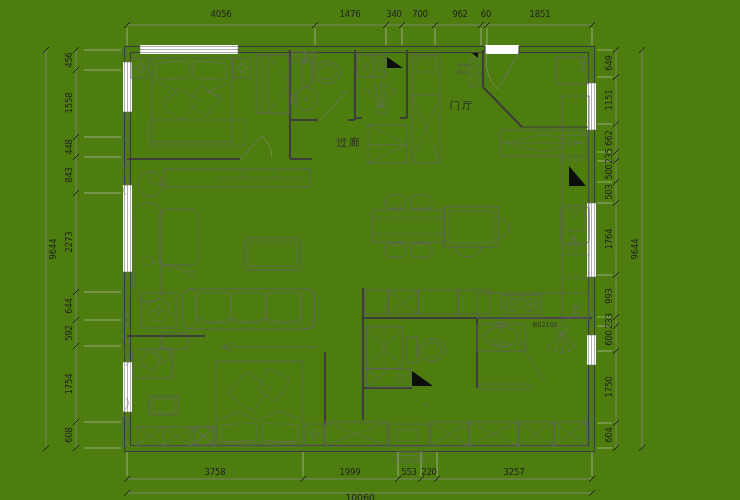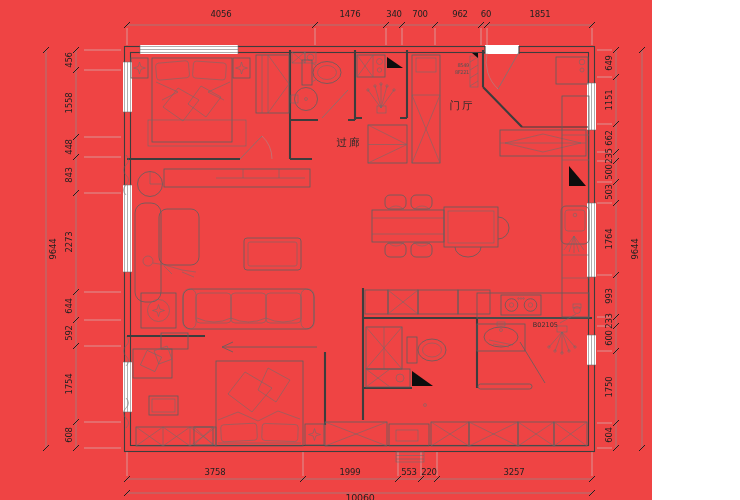--- a/index.html
+++ b/index.html
@@ -1,17 +1,17 @@
 <!DOCTYPE html>
 <html><head>
 <meta charset="utf-8">
 <style>
   html,body{margin:0;padding:0;background:#ffffff;width:740px;height:500px;overflow:hidden;
     font-family:"DejaVu Sans",sans-serif;}
-  #stage{position:relative;width:652px;height:500px;background:#ef4444;}
+  #stage{position:relative;width:740px;height:500px;background:#4d7c0f;}
   svg{position:absolute;left:0;top:0;}
   .w1{stroke:#3d3d3d;stroke-width:1.1;fill:none}
   .w2{stroke:#3d3d3d;stroke-width:2.1;fill:none}
   .f{stroke:#5f5f5f;stroke-width:.8;fill:none}
   .ft{stroke:#6d6d6d;stroke-width:.55;fill:none}
   .blk{fill:#0d0d0d;stroke:none}
   .wht{fill:#ffffff;stroke:none}
   .leaf{stroke:#777;stroke-width:.8;fill:none}
   .arc{stroke:#9a9a9a;stroke-width:.5;fill:none}
   text.dim{font-size:8.5px;fill:#222;letter-spacing:-.2px;text-anchor:middle}

